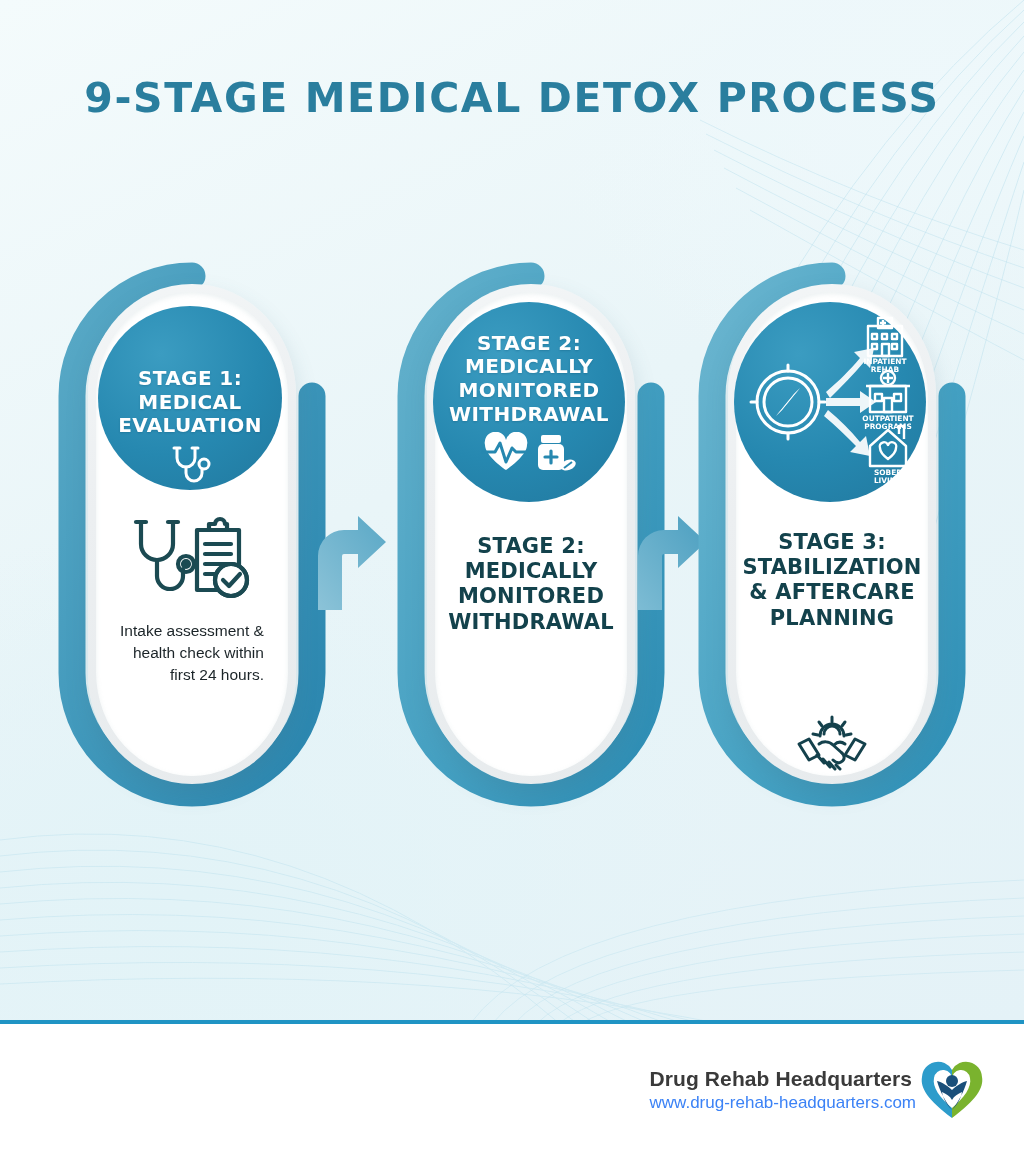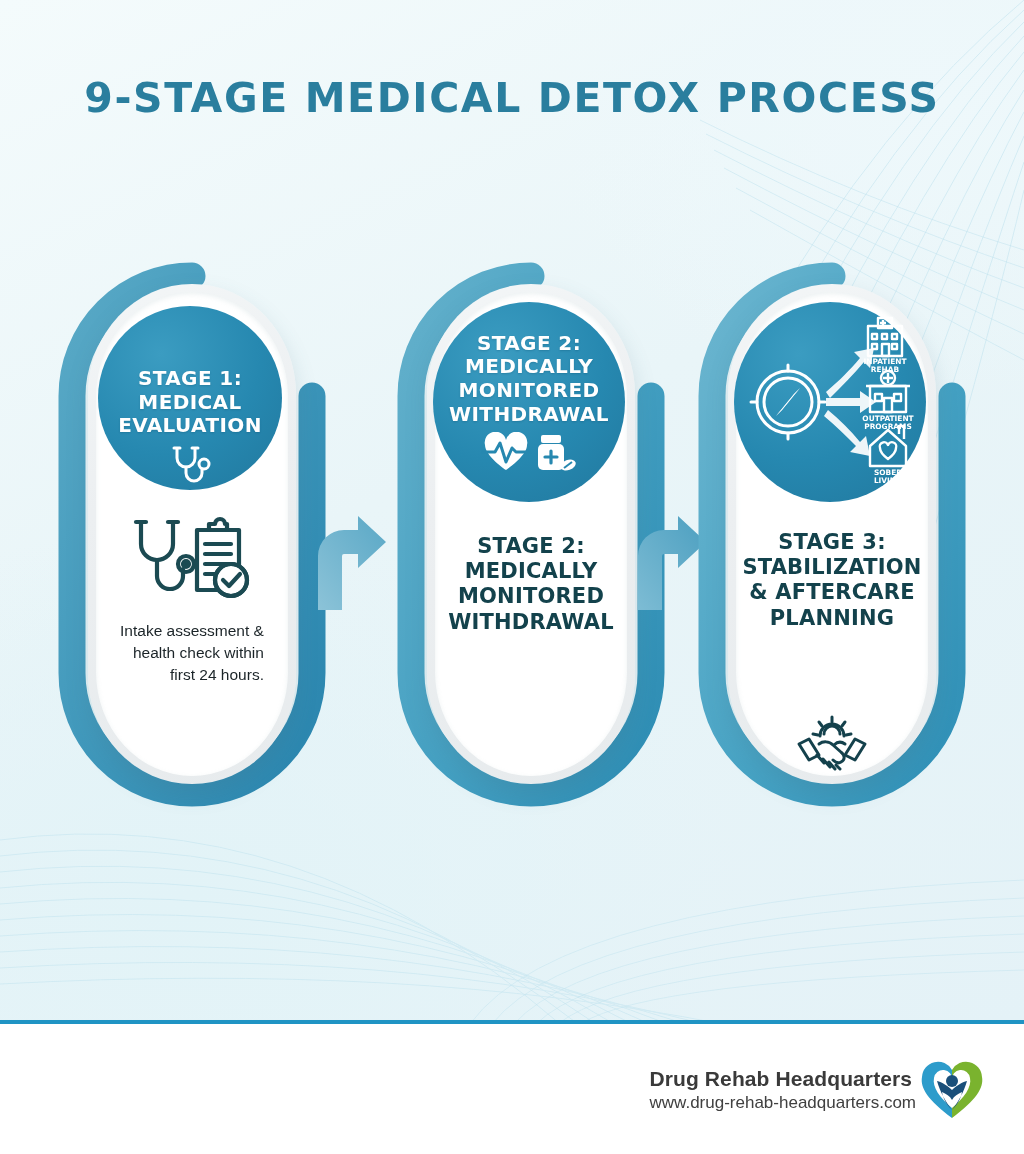--- a/index.html
+++ b/index.html
@@ -130,21 +130,21 @@
     background:#ffffff;
     display:flex; align-items:center; justify-content:flex-end;
     padding-right:36px;
   }
   .brand-text { }
   .brand-name {
     font-size:21px; font-weight:bold; color:#3a3a3a;
     font-family:"Liberation Sans", sans-serif; letter-spacing:.1px;
   }
   .brand-url {
-    font-size:17px; color:#404040; margin-top:2px;
+    font-size:17px; color:#3b82f6; margin-top:2px;
     font-family:"Liberation Sans", sans-serif;
   }
 </style>
 </head>
 <body>
 
 <div id="canvas">
 
   <svg id="bg-lines" viewBox="0 0 1024 1024" preserveAspectRatio="none">
     <g stroke="#bfe2ee" stroke-width="1" fill="none" opacity=".55">

